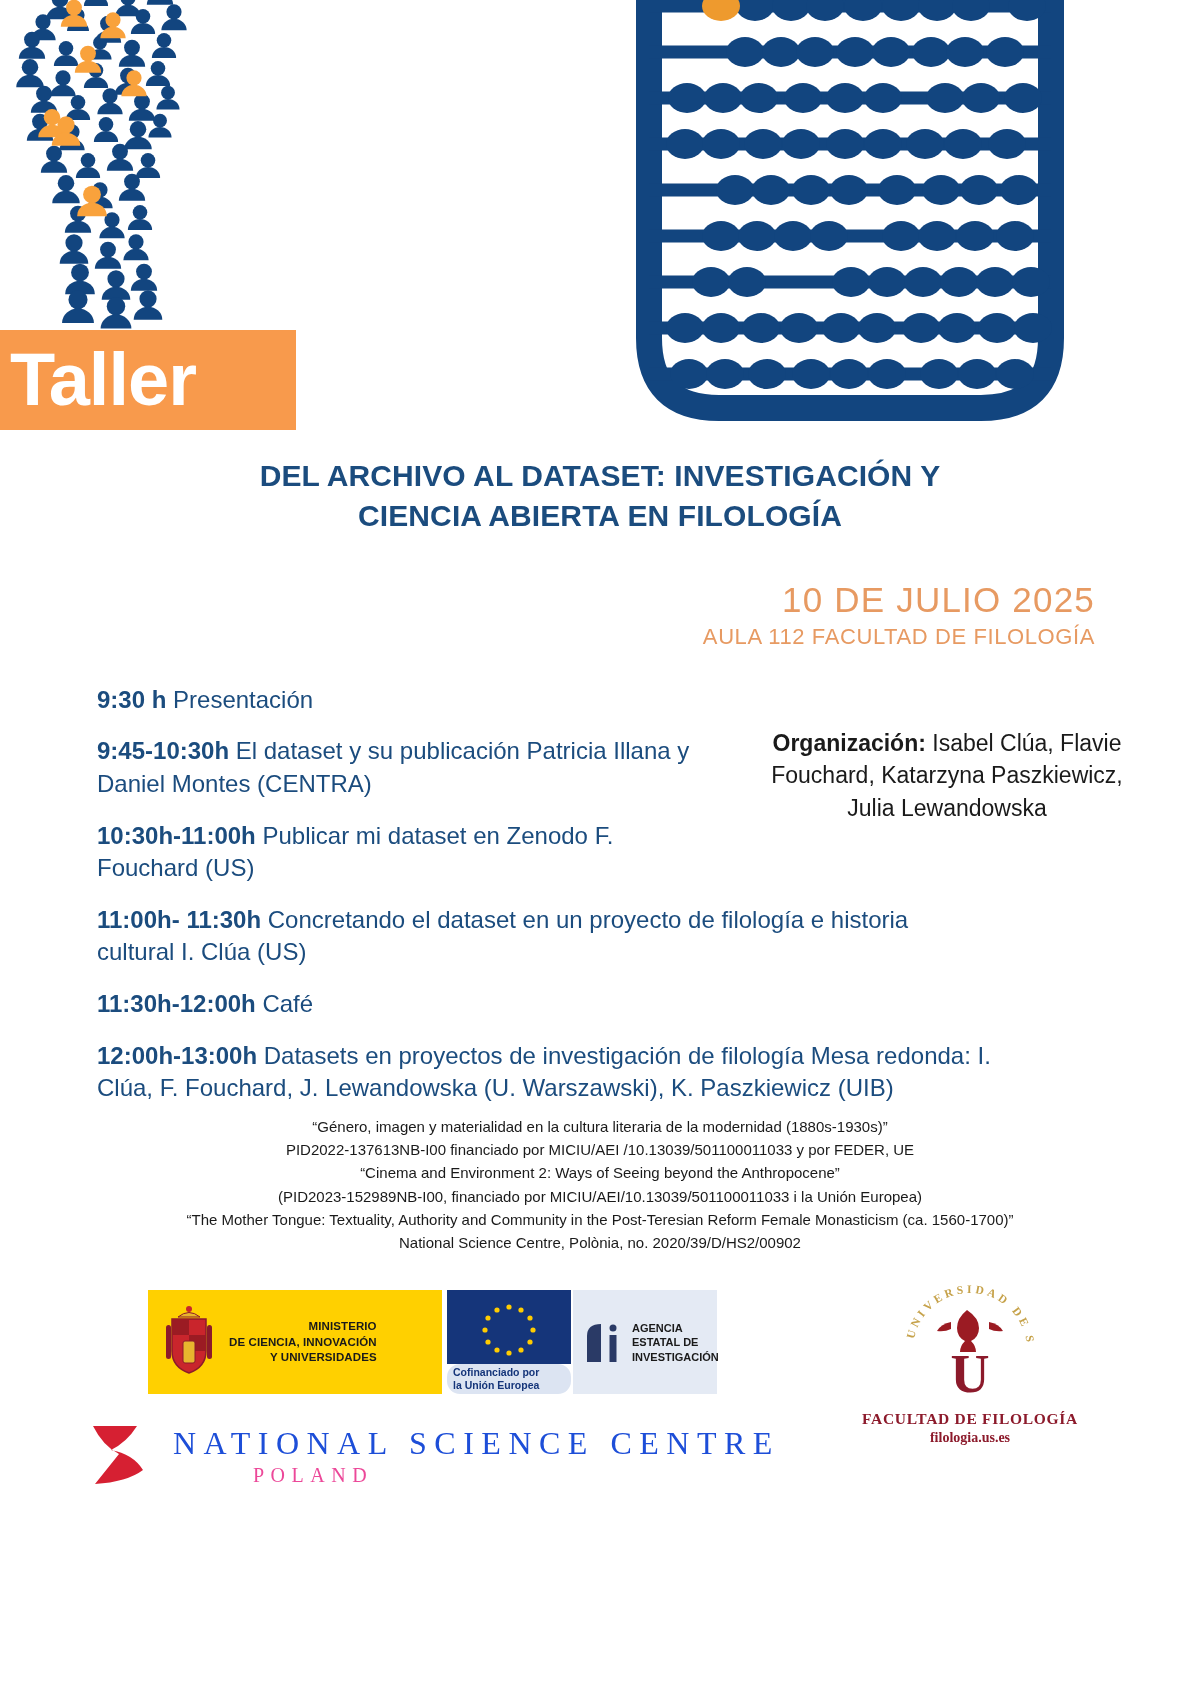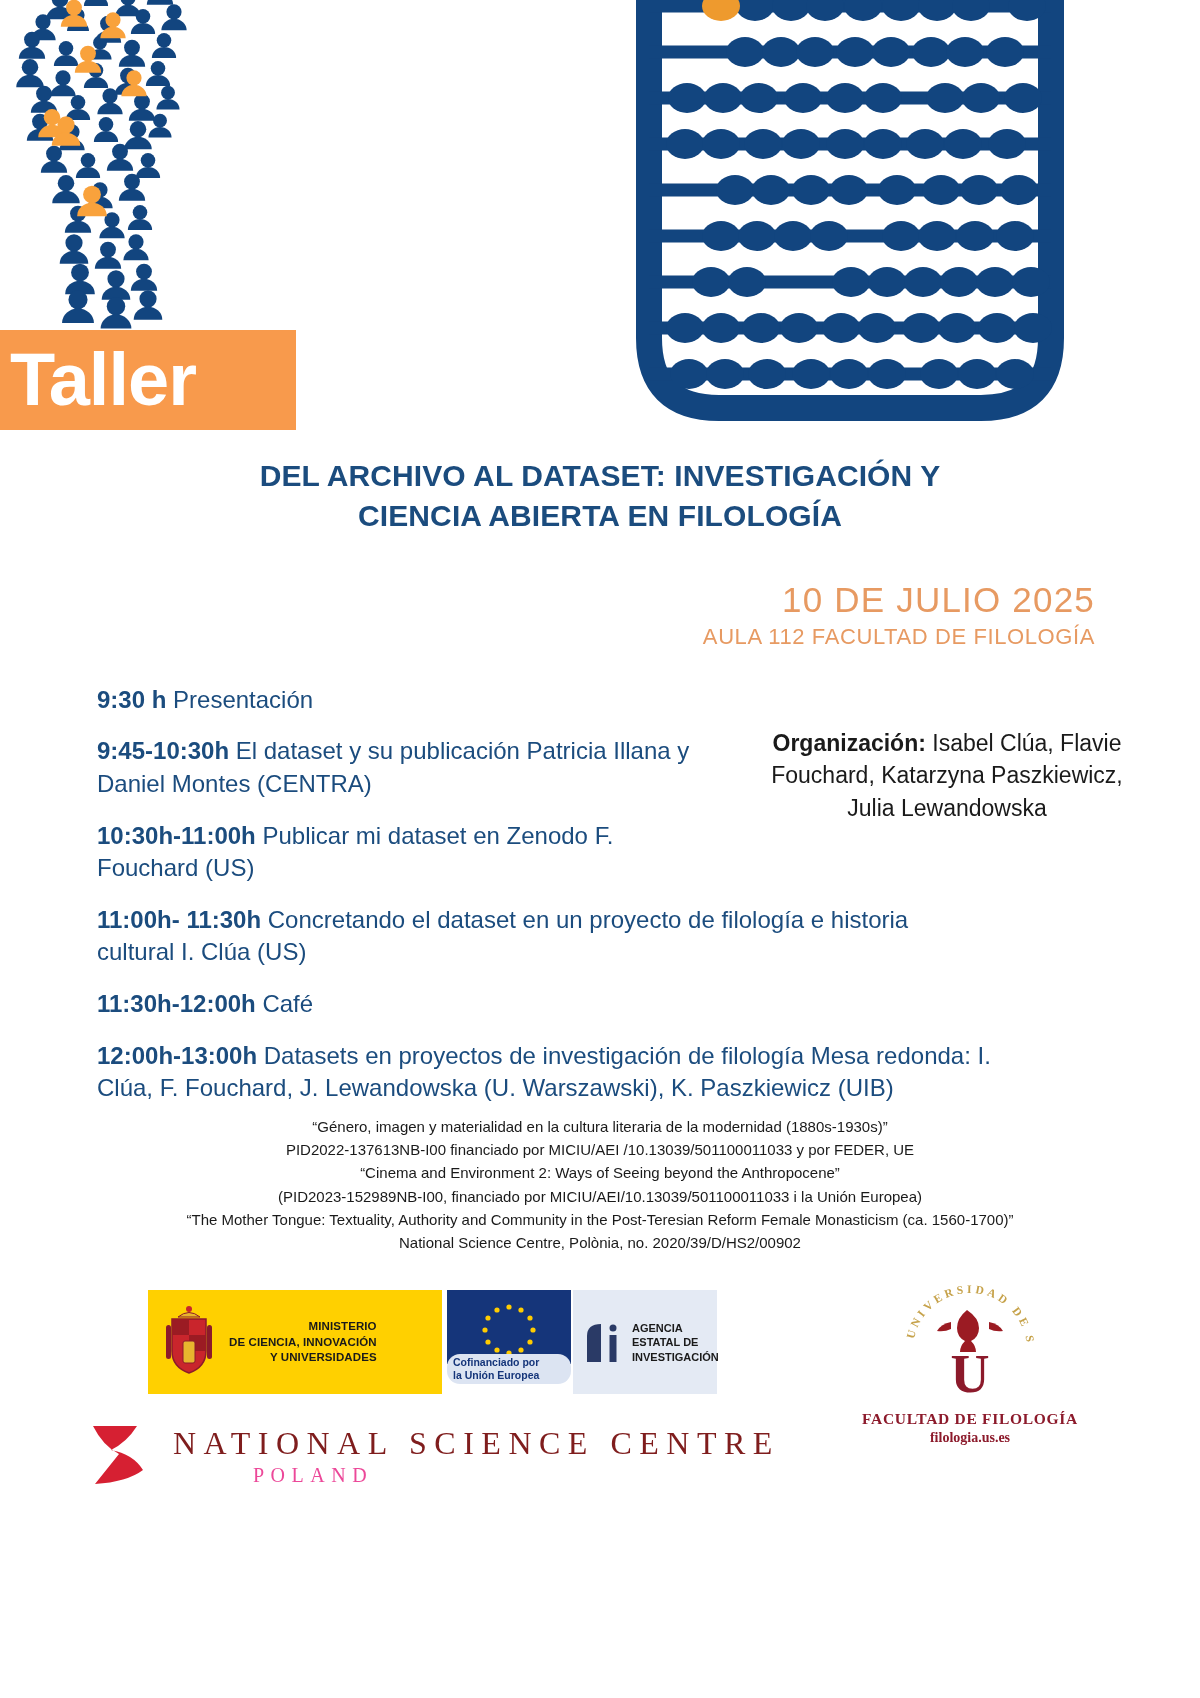--- a/index.html
+++ b/index.html
@@ -95,21 +95,21 @@
     letter-spacing: 0.1px;
     text-align: right;
   }
 
   .logo-eu {
     position: absolute; left: 447px; top: 10px;
     width: 124px; height: 104px; background: #ffffff;
   }
   .eu-flag { width: 124px; height: 74px; background: #15357A; position: relative; }
   .eu-cap {
-    position: absolute; left: 0; top: 64px; width: 124px; height: 30px;
+    position: absolute; left: 0; top: 74px; width: 124px; height: 30px;
     background: #DCE4F2; color: #15357A;
     font-size: 10.5px; font-weight: 700; line-height: 1.25;
     display: flex; flex-direction: column; justify-content: center;
     padding-left: 6px;
     border-radius: 13px;
   }
 
   .logo-aei {
     position: absolute; left: 573px; top: 10px;
     width: 144px; height: 104px; background: #E4EAF4;
@@ -130,21 +130,21 @@
   }
   .us-web {
     color: #8C1A2B; font-size: 14px; font-weight: 700;
     margin-top: 2px; font-family: "Liberation Serif", serif;
   }
 
   .logo-nsc { position: absolute; left: 85px; top: 140px; width: 740px; display: flex; align-items: center; }
   .nsc-mark { width: 66px; height: 72px; flex: none; }
   .nsc-text { margin-left: 22px; }
   .nsc-main {
-    color: #7f1d1d; font-size: 32px; font-weight: 400;
+    color: #1d4ed8; font-size: 32px; font-weight: 400;
     letter-spacing: 7.5px; line-height: 1;
     font-family: "Liberation Serif", serif;
   }
   .nsc-sub {
     color: #ec4899; font-size: 20px; font-weight: 400;
     letter-spacing: 6.5px; line-height: 1; margin-top: 6px; margin-left: 80px;
     font-family: "Liberation Serif", serif;
   }
 </style>
 </head>

